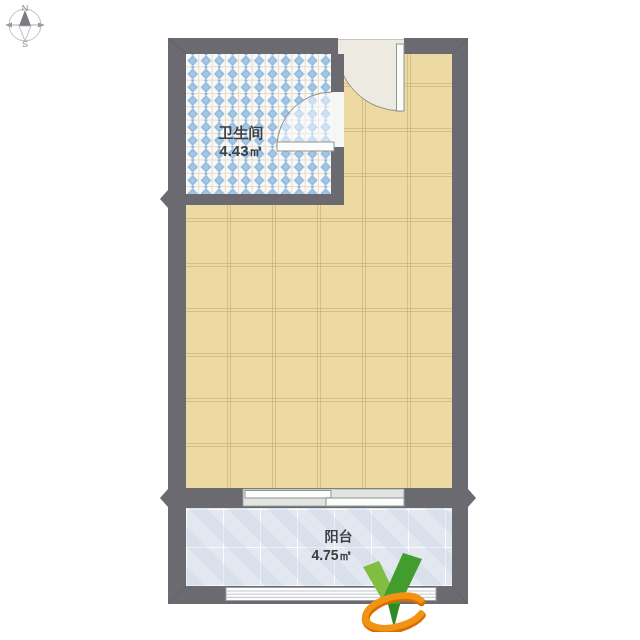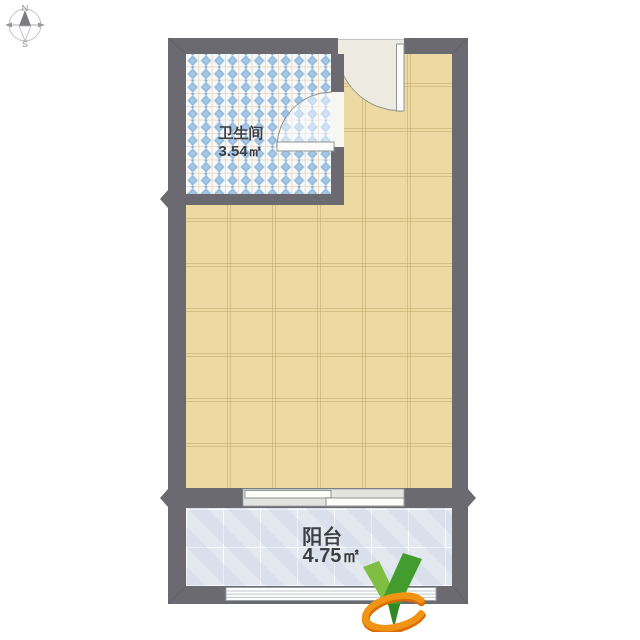--- a/index.html
+++ b/index.html
@@ -39,25 +39,25 @@
   
   .notch{position:absolute;width:0;height:0;border-top:9px solid transparent;border-bottom:9px solid transparent;}
   .notch-l{border-right:8px solid #6a6a70;left:-8px;}
   .notch-r{border-left:8px solid #6a6a70;left:300px;}
   .notch-bath{top:152px;}
   .notch-balc{top:451px;}
 
   .overlay{position:absolute;left:0;top:0;width:300px;height:566px;}
 
   
-  .room-label{position:absolute;transform:translate(-50%,-50%);text-align:left;
+  .room-label{position:absolute;transform:translate(-50%,-50%);text-align:right;
     color:#3e3e45;font-weight:bold;white-space:nowrap;}
   .label-bath{left:73px;top:104px;font-size:15px;line-height:18px;}
   .label-living{left:162px;top:257px;font-size:16px;line-height:19px;}
-  .label-balcony{left:164px;top:508px;font-size:20px;line-height:19px;}
+  .label-balcony{left:164px;top:508px;font-size:14px;line-height:19px;}
   .room-label .area{display:block;font-weight:bold;}
 
   
   .compass{position:absolute;left:4px;top:2px;}
 
   
   .watermark{position:absolute;left:356px;top:546px;width:284px;height:92px;}
   .wm-logo{position:absolute;left:2px;top:6px;}
   .wm-title{position:absolute;left:79px;top:18px;font-size:36px;font-weight:bold;
     color:#2e2e33;letter-spacing:1px;white-space:nowrap;}
@@ -154,21 +154,21 @@
       <g>
         <rect x="58" y="549.5" width="210" height="13" fill="#fdfdfc" stroke="#9aa0a8" stroke-width="1"></rect>
         <line x1="58" y1="553" x2="268" y2="553" stroke="#c3c8ce" stroke-width="1"></line>
         <line x1="58" y1="556.2" x2="268" y2="556.2" stroke="#c3c8ce" stroke-width="1"></line>
         <line x1="58" y1="559.4" x2="268" y2="559.4" stroke="#c3c8ce" stroke-width="1"></line>
       </g>
     </svg>
 
     <div class="room-label label-bath">
       <span>卫生间</span>
-      <span class="area">3.54㎡</span>
+      <span class="area">4.43㎡</span>
     </div>
     <div class="room-label label-balcony">
       <span>阳台</span>
       <span class="area">4.75㎡</span>
     </div>
   </div>
 
   <div class="watermark">
     <svg class="wm-logo" width="72" height="80" viewBox="0 0 72 80">
       <path d="M5 15 L21 9 L36 40 L26 51 Z" fill="#7fbe41"></path>

